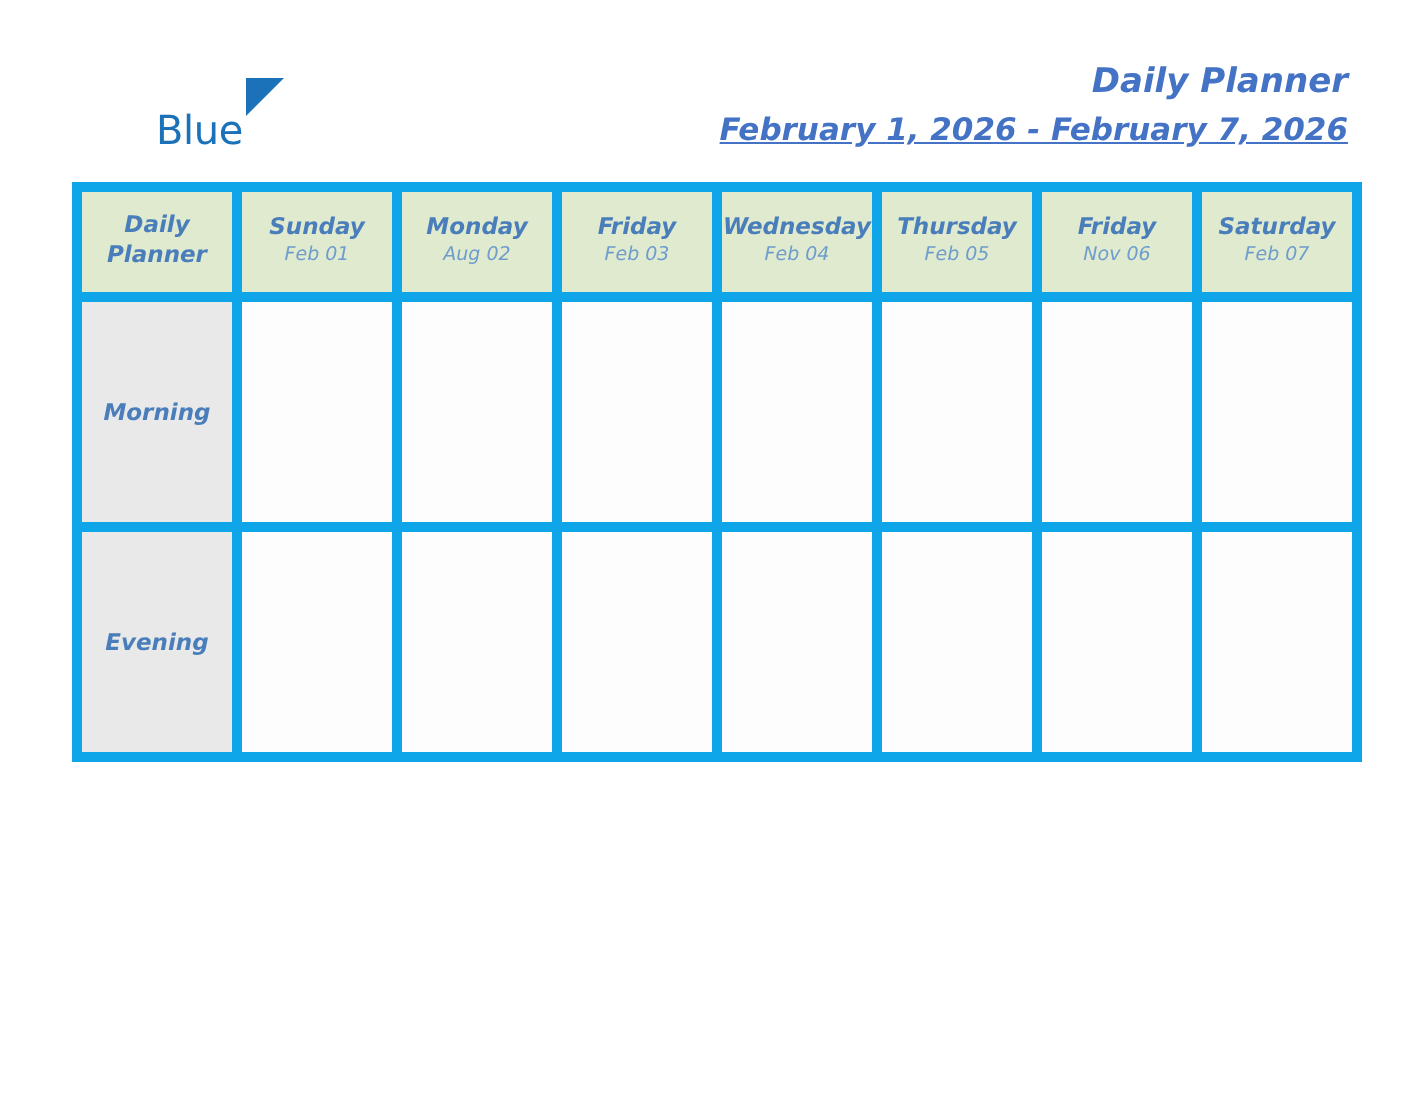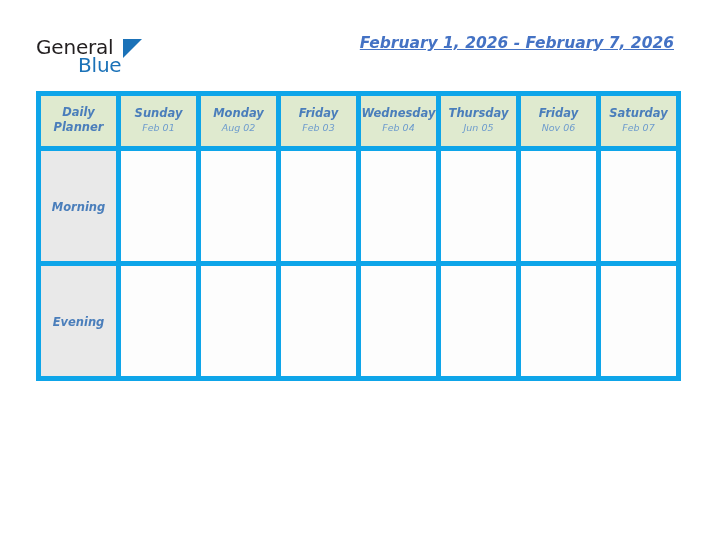--- a/index.html
+++ b/index.html
@@ -182,26 +182,26 @@
   }
 </style>
 </head>
 <body>
 
 <div class="page">
 
   <div class="header">
 
     <div class="logo">
-      <span class="logo-general">General</span>
       <span class="logo-triangle"></span>
       <span class="logo-blue">Blue</span>
     </div>
 
     <div class="title-block">
+      <div class="planner-title">Daily Planner</div>
       <div class="planner-range">February 1, 2026 - February 7, 2026</div>
     </div>
 
   </div>
 
   <table class="planner-table">
     <colgroup>
       <col style="width:80px">
       <col style="width:80px">
       <col style="width:80px">
@@ -228,21 +228,21 @@
         <th>
           <div class="day-name">Friday</div>
           <div class="day-date">Feb 03</div>
         </th>
         <th>
           <div class="day-name">Wednesday</div>
           <div class="day-date">Feb 04</div>
         </th>
         <th>
           <div class="day-name">Thursday</div>
-          <div class="day-date">Jun 05</div>
+          <div class="day-date">Feb 05</div>
         </th>
         <th>
           <div class="day-name">Friday</div>
           <div class="day-date">Nov 06</div>
         </th>
         <th>
           <div class="day-name">Saturday</div>
           <div class="day-date">Feb 07</div>
         </th>
       </tr>

